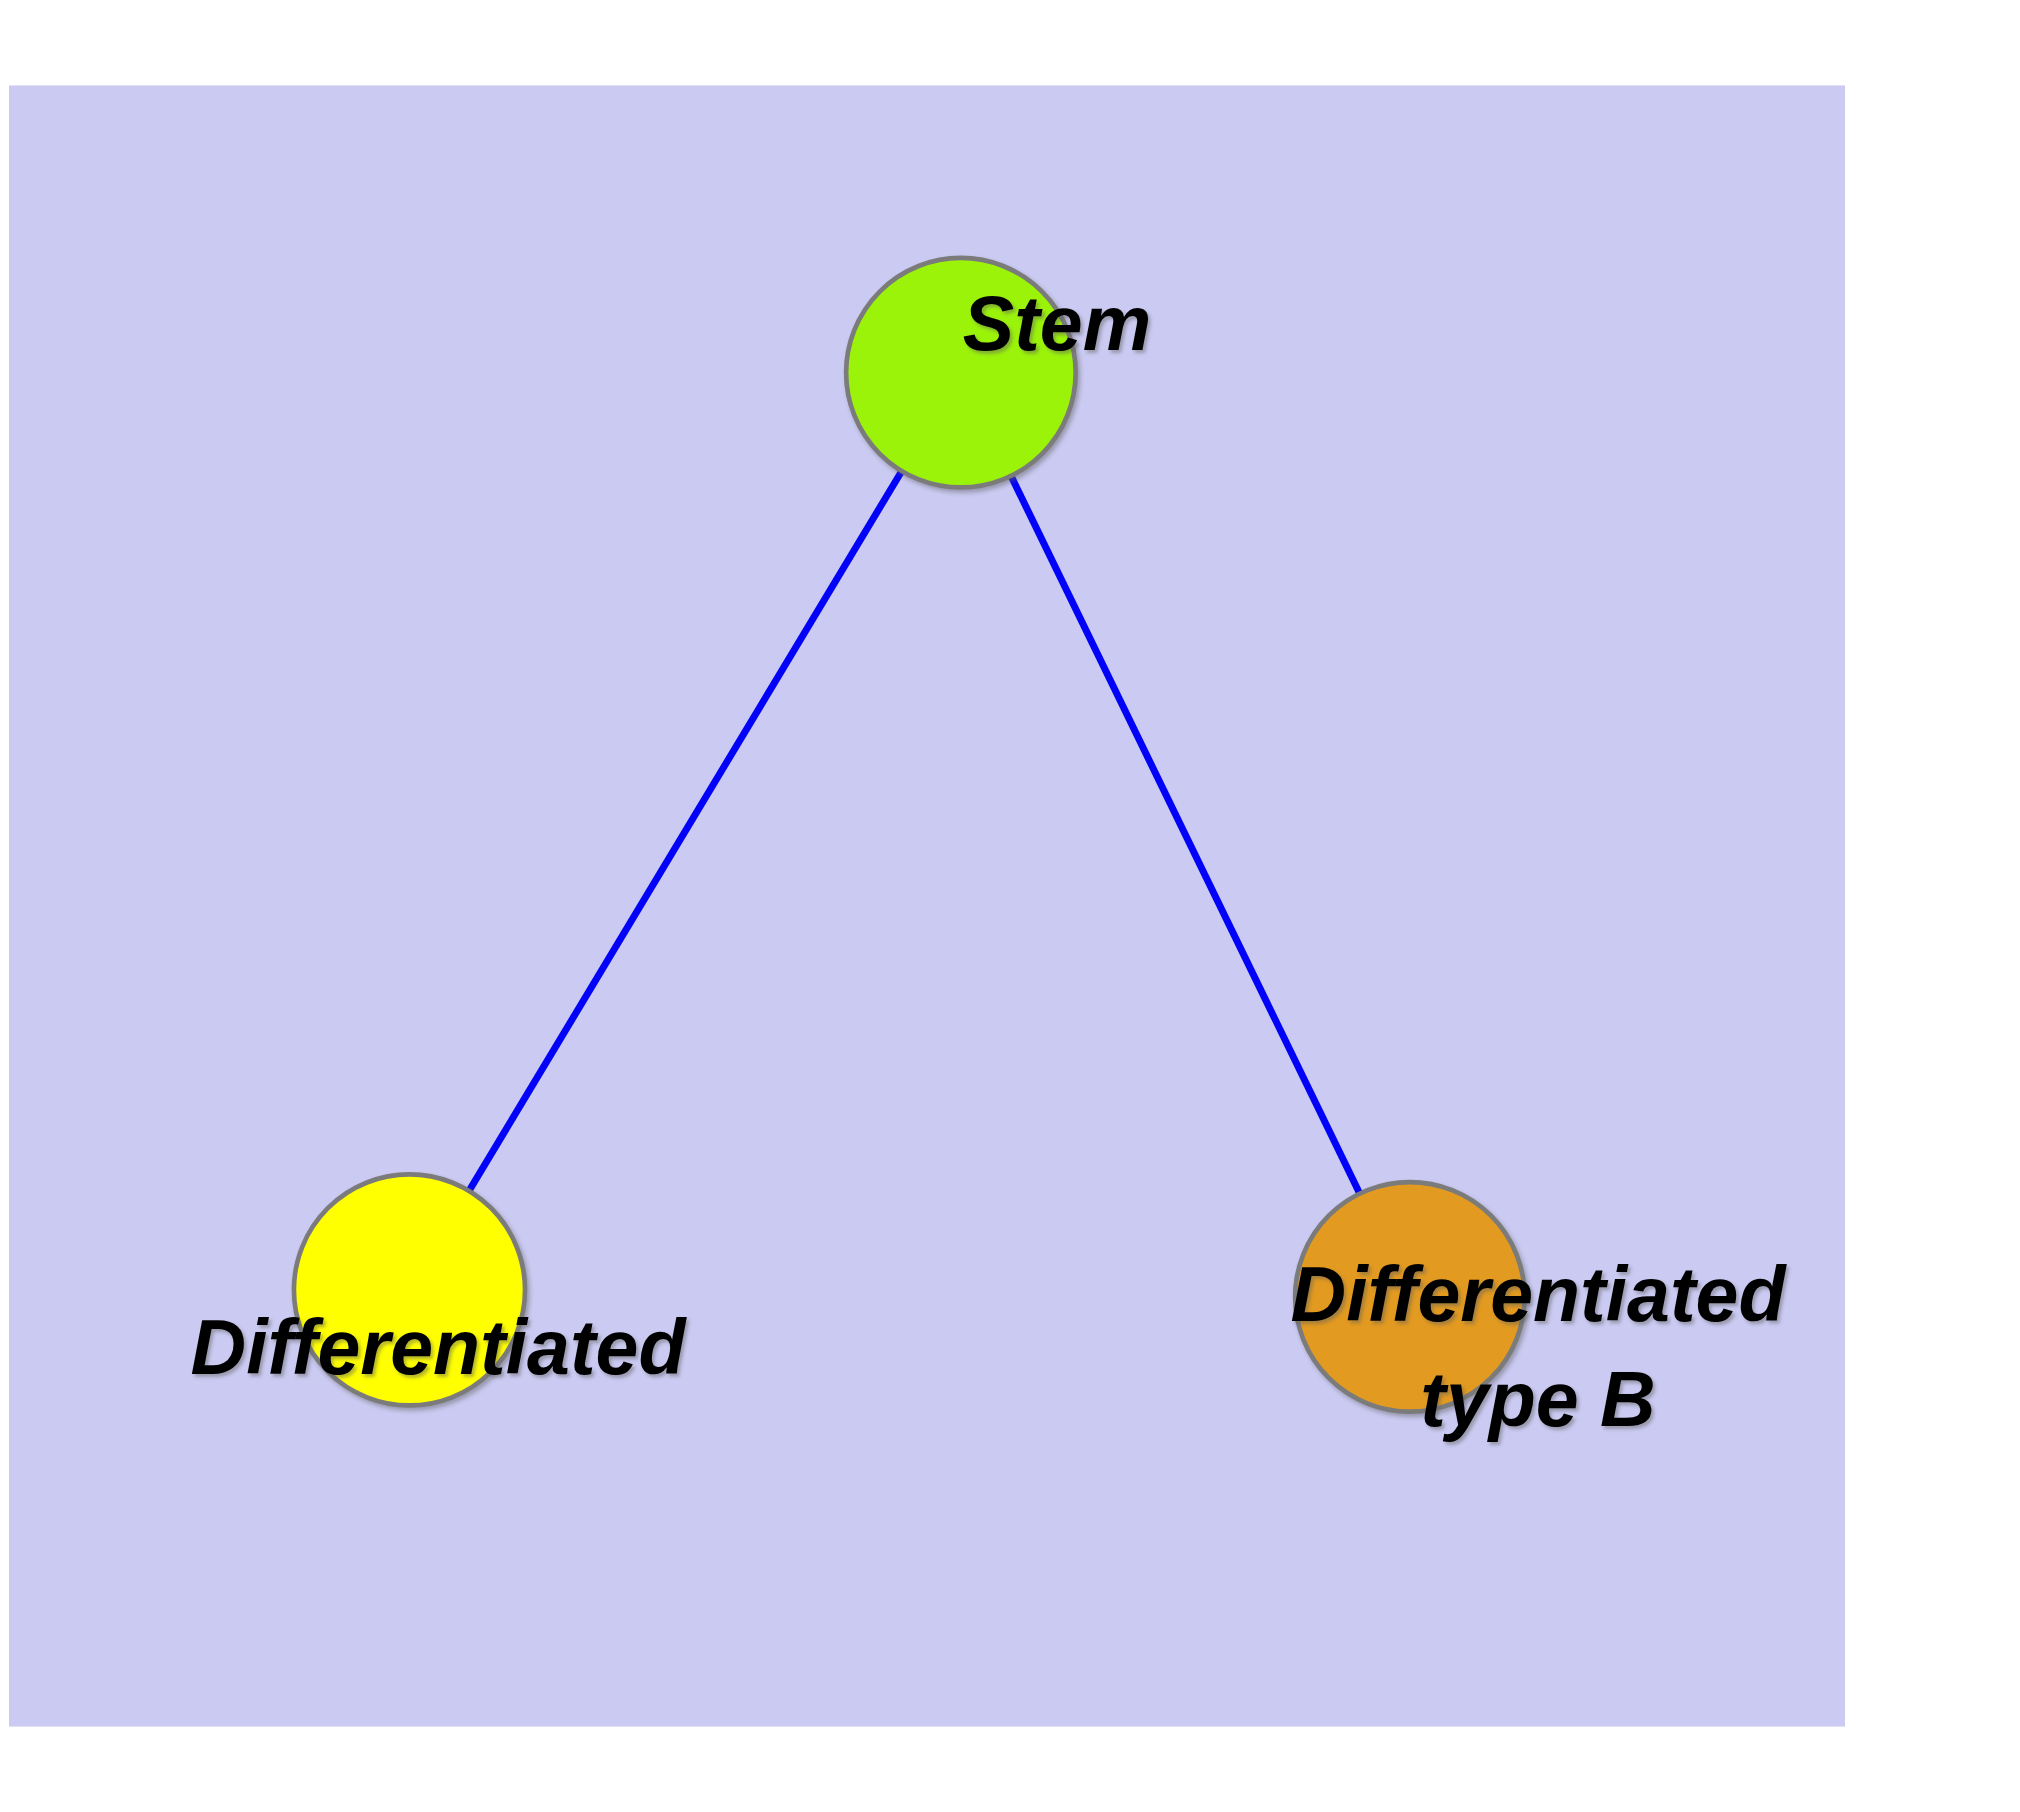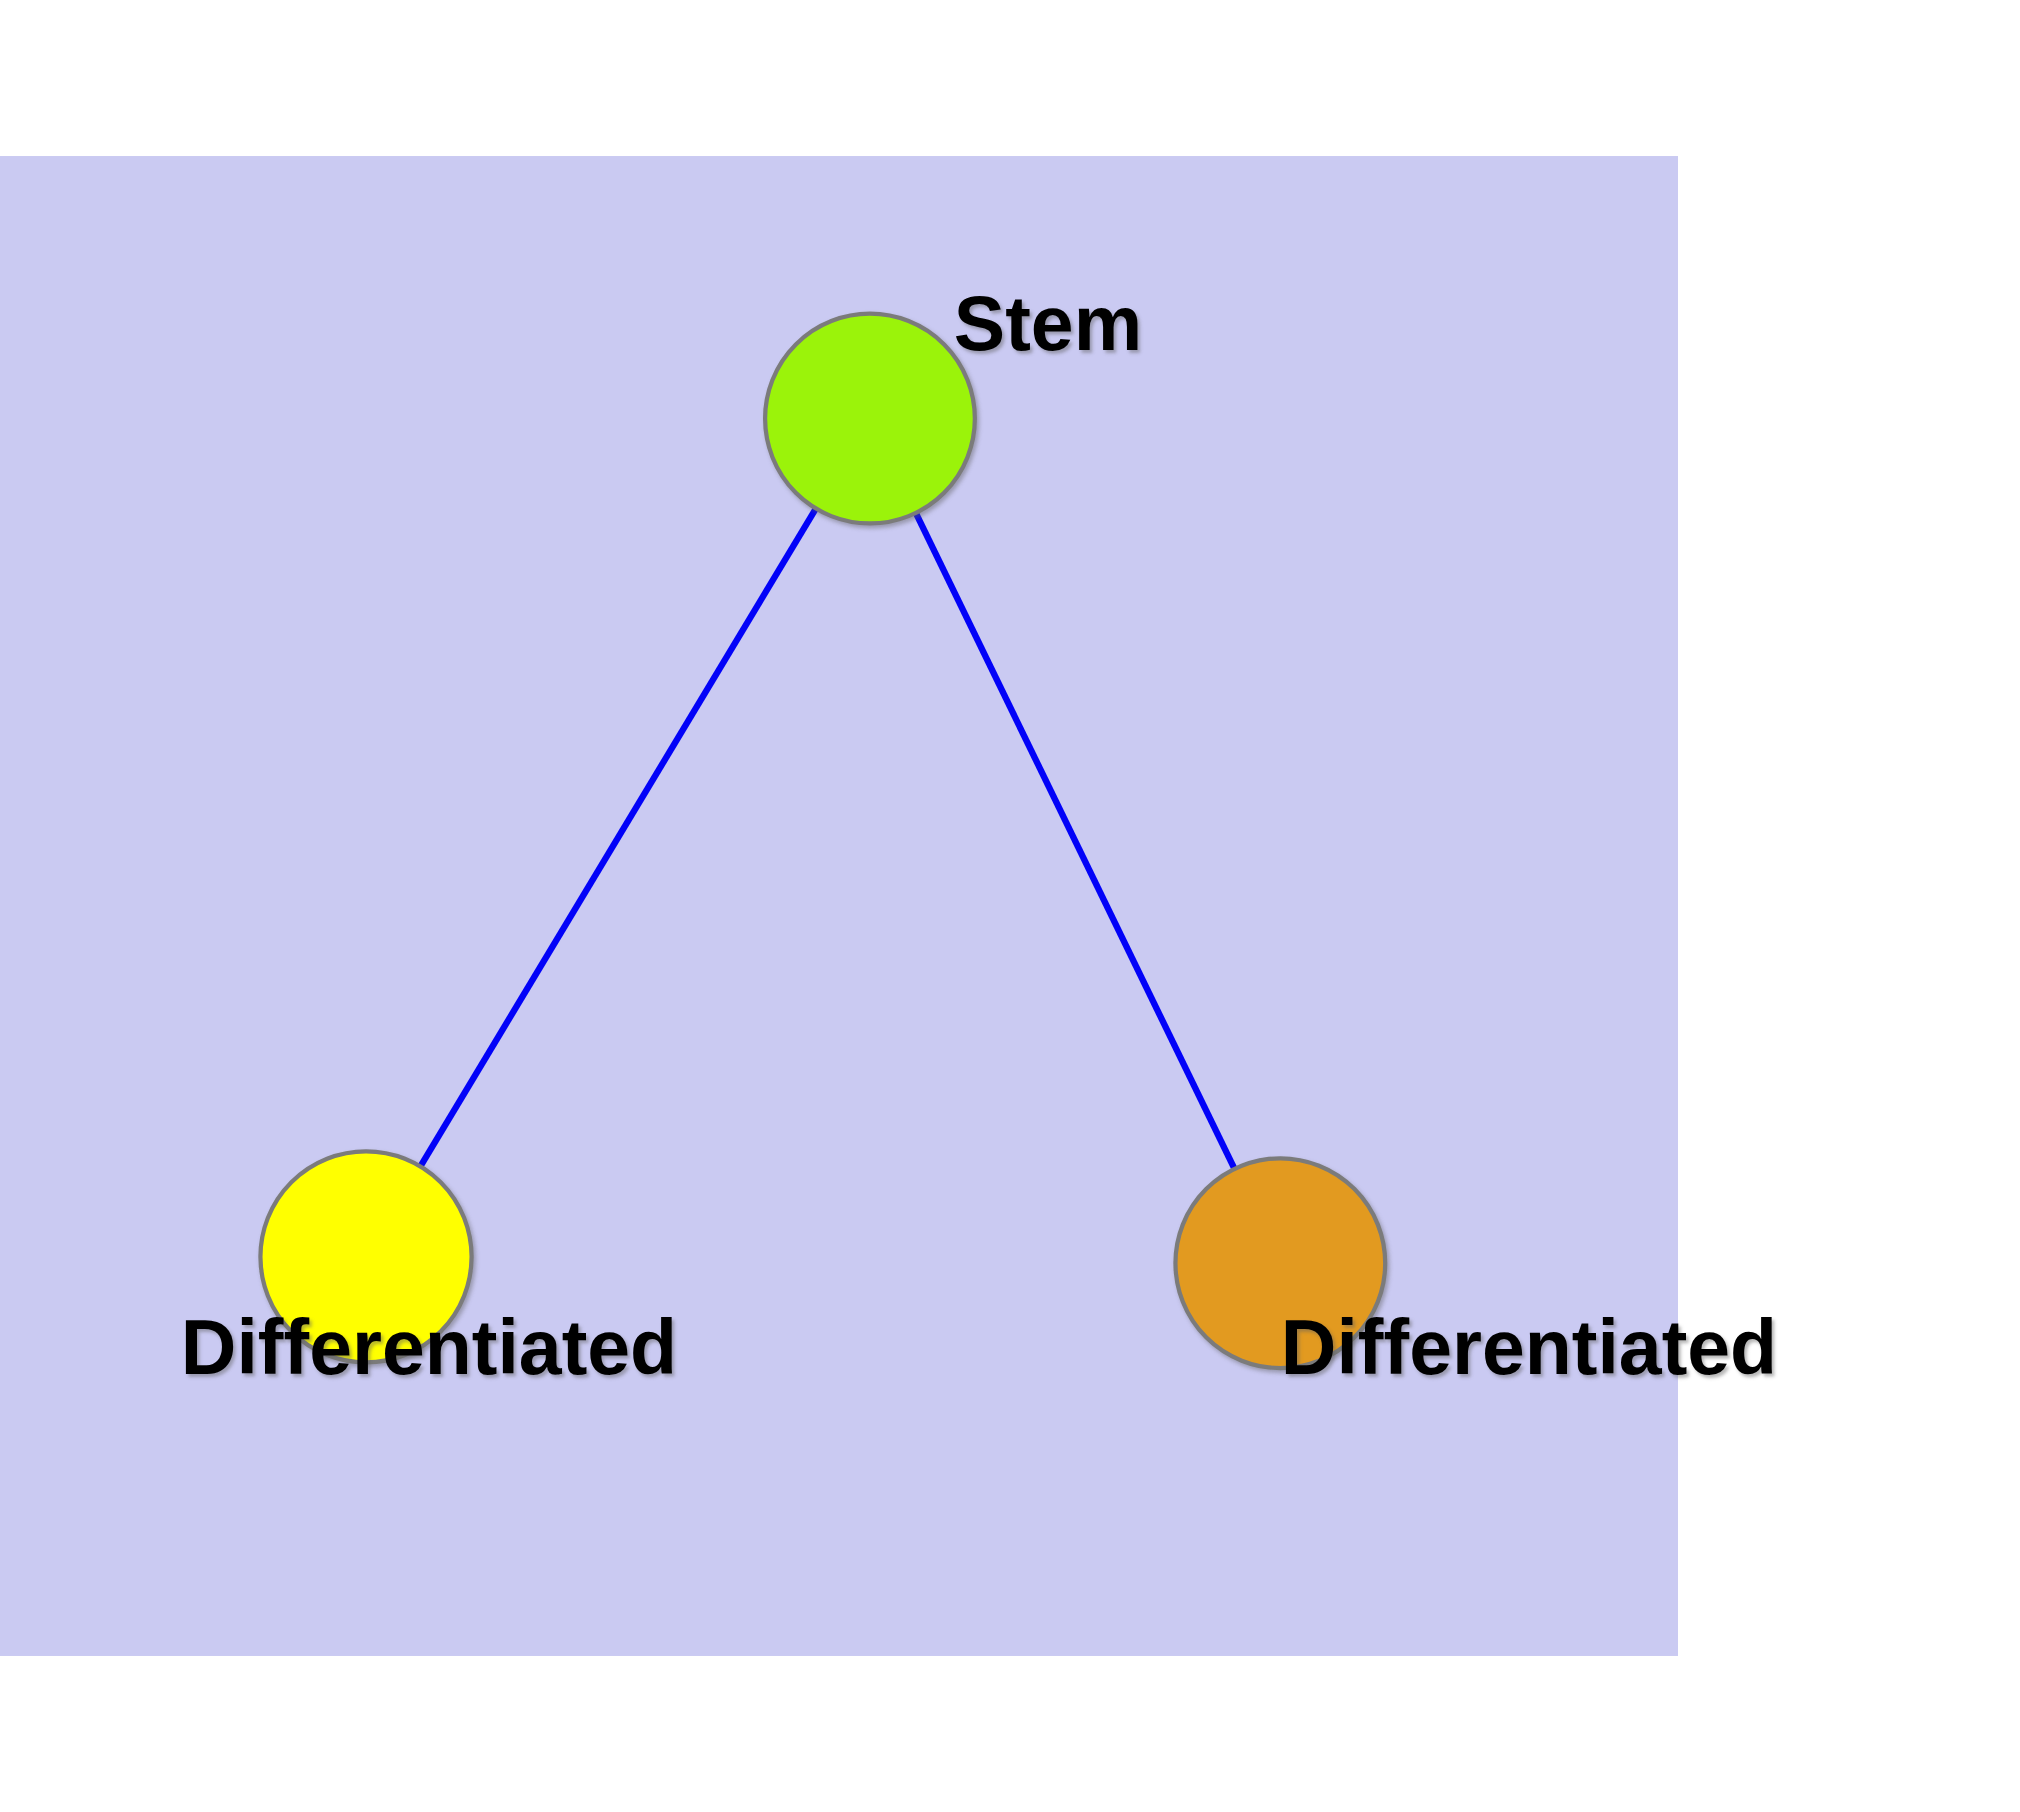--- a/index.html
+++ b/index.html
@@ -6,24 +6,25 @@
     margin: 0;
     padding: 0;
     width: 2021px;
     height: 1812px;
     background: #ffffff;
     overflow: hidden;
     font-family: "Liberation Sans", sans-serif;
   }
   .stage {
     position: absolute;
-    left: 0;
+    left: 9px;
     top: 2.5px;
-    width: 1678px;
+    width: 1836px;
     height: 1806px;
+    font-style: italic;
   }
   svg.graph {
     position: absolute;
     left: 0;
     top: 0;
     width: 100%;
     height: 100%;
     display: block;
   }
   .node-circle {
@@ -65,16 +66,17 @@
   <div class="node-label" style="left:1048px; top:320px;">
     <span class="line">Stem</span>
   </div>
 
   <div class="node-label" style="left:429px; top:1344px;">
     <span class="line">Differentiated</span>
   </div>
 
   <div class="node-label" style="left:1529px; top:1344px;">
     <span class="line">Differentiated</span>
+    <span class="line">type B</span>
   </div>
 
 </div>
 
 
 </body></html>

